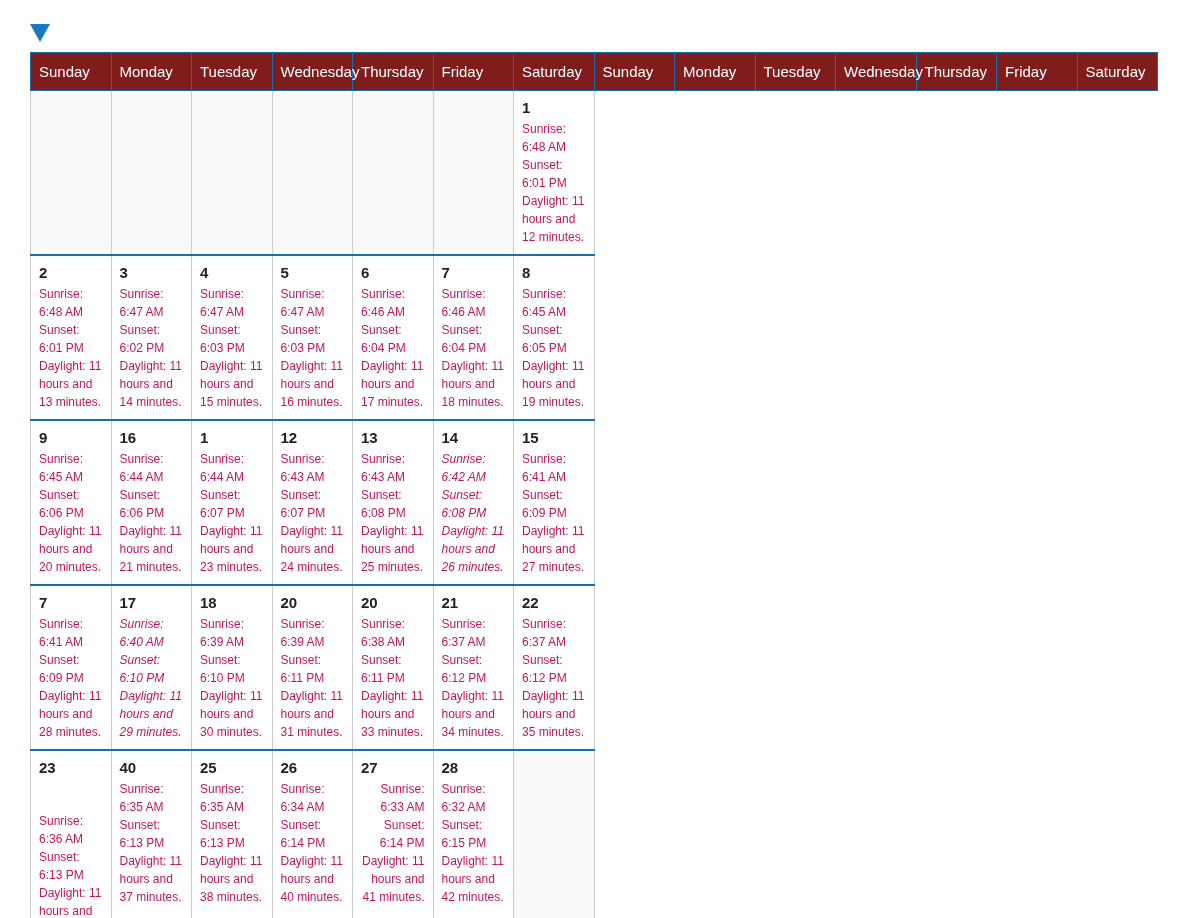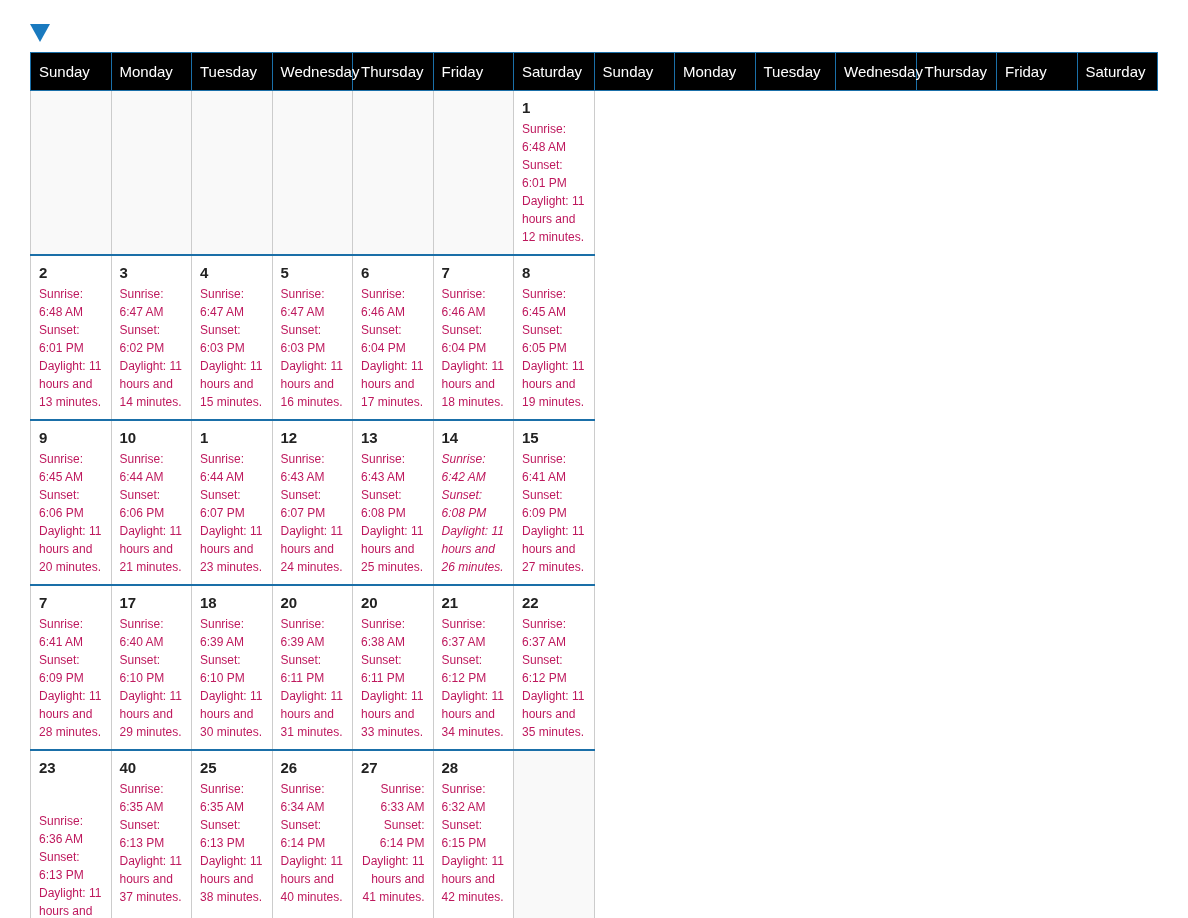--- a/index.html
+++ b/index.html
@@ -54,21 +54,21 @@
     .location-title {
       font-size: 18px;
       color: #555;
     }
     table {
       width: 100%;
       border-collapse: collapse;
       table-layout: fixed;
     }
     thead tr th {
-      background-color: #000000;
+      background-color: #7f1d1d;
       color: #fff;
       padding: 10px 8px;
       font-size: 15px;
       font-weight: normal;
       text-align: left;
       border: 1px solid #1a6fa8;
     }
     tbody tr td {
       vertical-align: top;
       padding: 8px;
@@ -190,21 +190,21 @@
         </td>
       </tr>
       <tr>
         <td>
           <span class="day-number">9</span>
           <div class="day-info" style="white-space: pre-line;">Sunrise: 6:45 AM
 Sunset: 6:06 PM
 Daylight: 11 hours and 20 minutes.</div>
         </td>
         <td>
-          <span class="day-number">10</span>
+          <span class="day-number">16</span>
           <div class="day-info" style="white-space: pre-line;">Sunrise: 6:44 AM
 Sunset: 6:06 PM
 Daylight: 11 hours and 21 minutes.</div>
         </td>
         <td>
           <span class="day-number">1</span>
           <div class="day-info" style="white-space: pre-line;">Sunrise: 6:44 AM
 Sunset: 6:07 PM
 Daylight: 11 hours and 23 minutes.</div>
         </td>
@@ -235,21 +235,21 @@
       </tr>
       <tr>
         <td>
           <span class="day-number">7</span>
           <div class="day-info" style="white-space: pre-line;">Sunrise: 6:41 AM
 Sunset: 6:09 PM
 Daylight: 11 hours and 28 minutes.</div>
         </td>
         <td>
           <span class="day-number">17</span>
-          <div class="day-info" style="white-space: pre-line;">Sunrise: 6:40 AM
+          <div class="day-info" style="white-space: pre-line; font-style: italic;">Sunrise: 6:40 AM
 Sunset: 6:10 PM
 Daylight: 11 hours and 29 minutes.</div>
         </td>
         <td>
           <span class="day-number">18</span>
           <div class="day-info" style="white-space: pre-line;">Sunrise: 6:39 AM
 Sunset: 6:10 PM
 Daylight: 11 hours and 30 minutes.</div>
         </td>
         <td>

